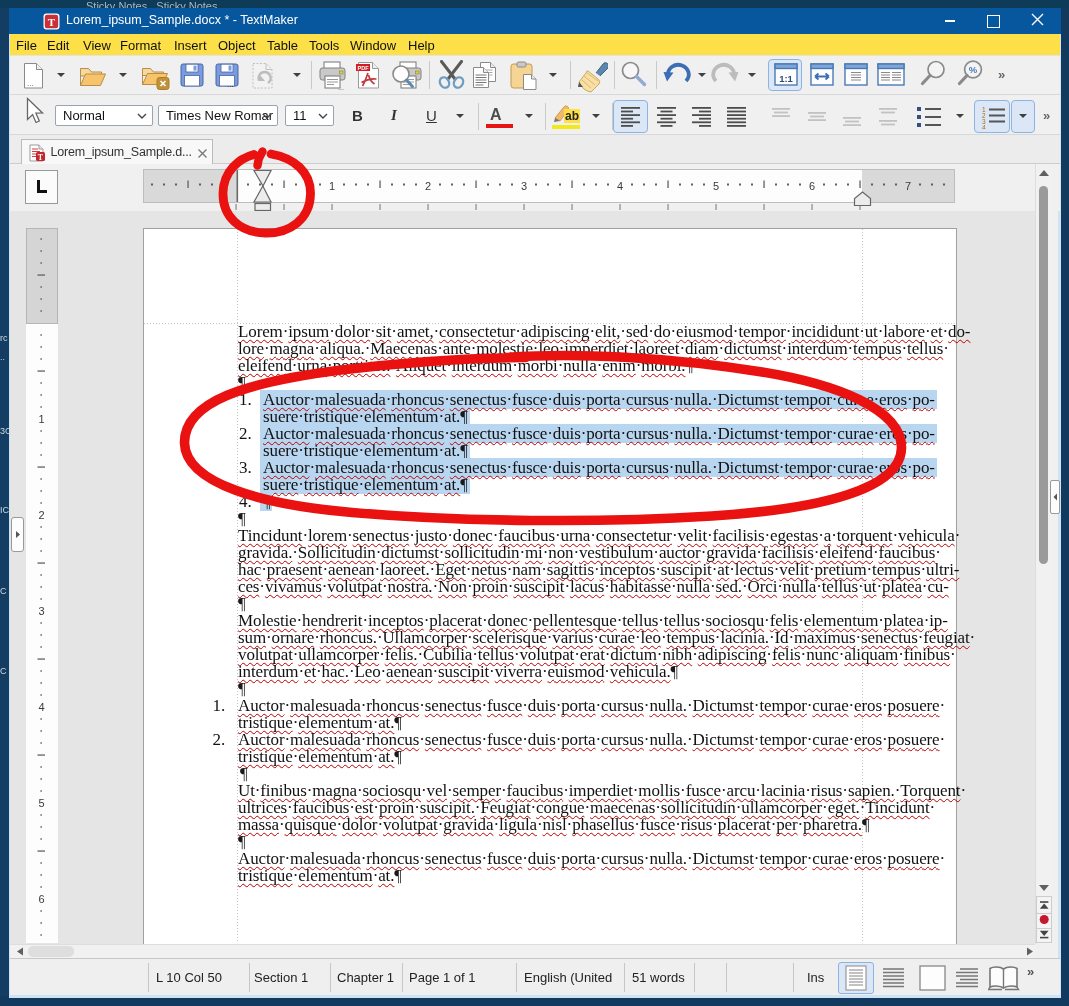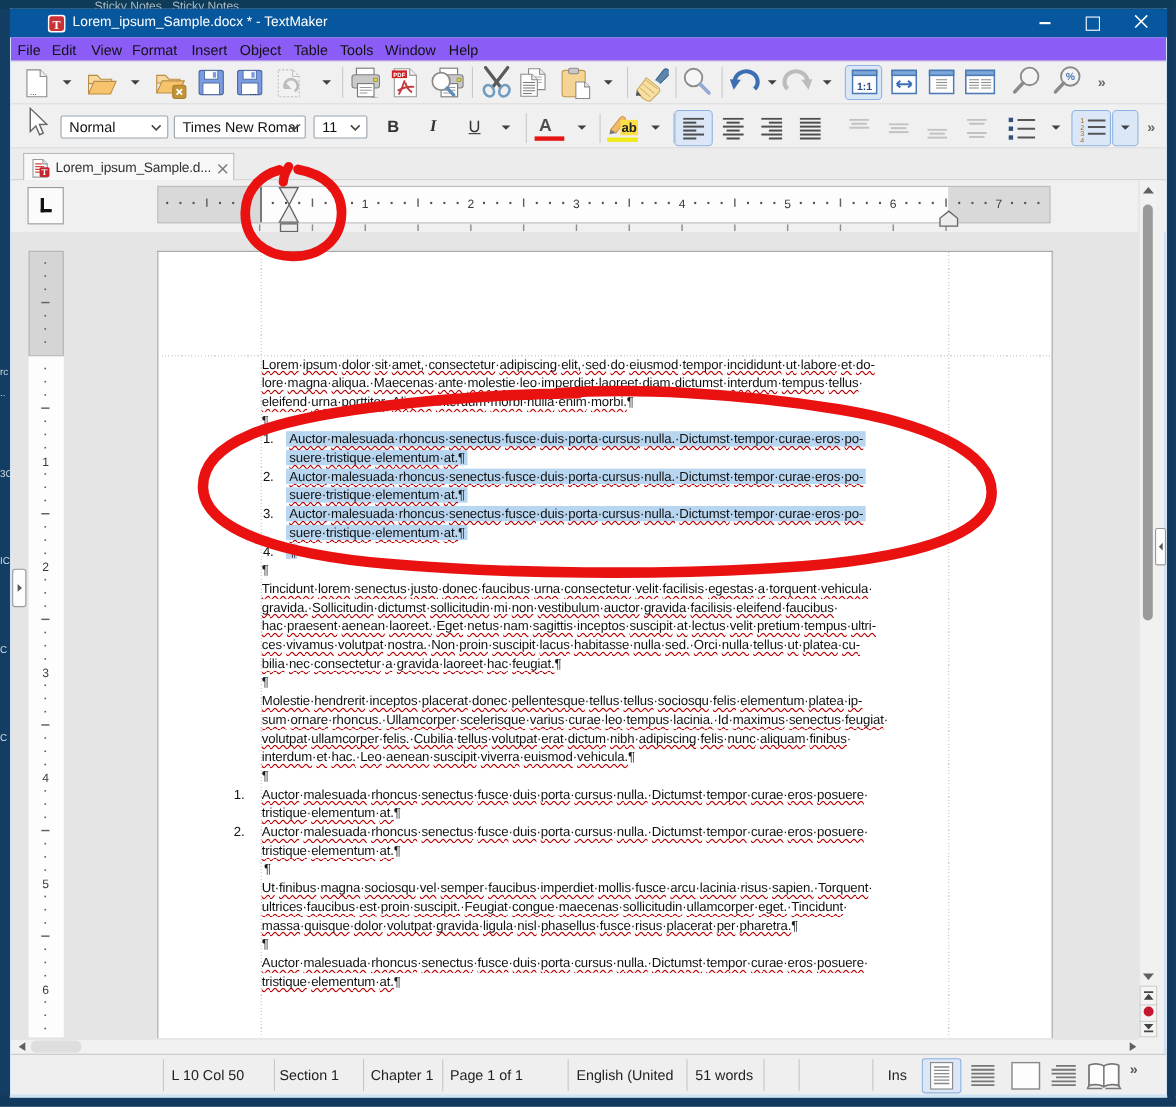--- a/index.html
+++ b/index.html
@@ -1,20 +1,20 @@
 <!DOCTYPE html>
 <html><head><meta charset="utf-8"><style>
 html,body{margin:0;padding:0;width:1069px;height:1006px;overflow:hidden}
 body{font-family:"Liberation Sans",sans-serif;background:#12395e;position:relative}
 .abs{position:absolute}
 .vsep{position:absolute;top:61px;width:1px;height:28px;background:#c9c9c9}
 .vsep2{position:absolute;top:103px;width:1px;height:27px;background:#c9c9c9}
 .hbtn{position:absolute;background:#dbe7f7;border:1px solid #8db4e0;border-radius:4px;box-sizing:border-box}
 .rn{font:11px "Liberation Sans";fill:#3a3a3a;text-anchor:middle}
-#doc .tl{height:17px;line-height:17px;white-space:nowrap;font-family:Liberation Sans, sans-serif;font-size:12px;color:#111;letter-spacing:-0.12px}
+#doc .tl{height:17px;line-height:17px;white-space:nowrap;font-family:Liberation Serif, serif;font-size:17px;color:#111;letter-spacing:-0.12px}
 #doc .tl i{font-style:normal;text-decoration:underline wavy #b80000 1.45px;text-underline-offset:2px;text-decoration-skip-ink:none}
 #doc .tl b{font-weight:normal}
 #doc .tl u{text-decoration:none;color:#1a1a1a}
 #doc .rel{position:relative}
 #doc .num{position:absolute;left:1px}
 #doc .num2{position:absolute;left:-25.5px}
 #doc .sel{background:#b9d6f1}
 .ov{position:absolute;left:0;top:0;pointer-events:none}
 </style></head><body>
 
@@ -31,21 +31,21 @@
       <text x="8.5" y="13" font-size="11" font-weight="bold" fill="#fff" text-anchor="middle" font-family="Liberation Serif">T</text>
     </svg>
 <div style="position:absolute;left:57px;top:5px;font:12.5px 'Liberation Sans';color:#fff">Lorem_ipsum_Sample.docx * - TextMaker</div>
 <div style="position:absolute;left:936px;top:12px;width:10px;height:1.5px;background:#fff"></div>
 <div style="position:absolute;left:978px;top:7px;width:11px;height:11px;border:1.3px solid #fff"></div>
 <svg style="position:absolute;left:1022px;top:5px" width="13" height="13">
       <path d="M1,1 L12,12 M12,1 L1,12" stroke="#fff" stroke-width="1.4"></path>
     </svg>
 </div>
 
-<div class="abs" style="left:10px;top:33.5px;width:1050px;height:22.5px;background:#8b5cf6;border-bottom:1px solid #e3e3e3;box-sizing:border-box;font:13px 'Liberation Sans';color:#111">
+<div class="abs" style="left:10px;top:33.5px;width:1050px;height:22.5px;background:#fde047;border-bottom:1px solid #e3e3e3;box-sizing:border-box;font:13px 'Liberation Sans';color:#111">
 <span class="mi" style="left:6px">File</span>
     <span class="mi" style="left:37px">Edit</span>
     <span class="mi" style="left:73px">View</span>
     <span class="mi" style="left:110px">Format</span>
     <span class="mi" style="left:164px">Insert</span>
     <span class="mi" style="left:208px">Object</span>
     <span class="mi" style="left:257px">Table</span>
     <span class="mi" style="left:299px">Tools</span>
     <span class="mi" style="left:340px">Window</span>
     <span class="mi" style="left:398px">Help</span>
@@ -494,21 +494,20 @@
 <div class="tl rel"><span class="num">2.</span><span class="sel" style="margin-left:21.5px;padding:0 2px 0 3.5px"><i>Auctor</i><b>·</b><i>malesuada</i><b>·</b><i>rhoncus</i><b>·</b><i>senectus</i><b>·</b><i>fusce</i><b>·</b><i>duis</i><b>·</b><i>porta</i><b>·</b><i>cursus</i><b>·</b><i>nulla.</i><b>·</b><i>Dictumst</i><b>·</b><i>tempor</i><b>·</b><i>curae</i><b>·</b><i>eros</i><b>·</b><i>po-</i></span></div>
 <div class="tl"><span class="sel" style="margin-left:21.5px;padding:0 2px 0 3.5px"><i>suere</i><b>·</b><i>tristique</i><b>·</b><i>elementum</i><b>·</b><i>at.</i><u>¶</u></span></div>
 <div class="tl rel"><span class="num">3.</span><span class="sel" style="margin-left:21.5px;padding:0 2px 0 3.5px"><i>Auctor</i><b>·</b><i>malesuada</i><b>·</b><i>rhoncus</i><b>·</b><i>senectus</i><b>·</b><i>fusce</i><b>·</b><i>duis</i><b>·</b><i>porta</i><b>·</b><i>cursus</i><b>·</b><i>nulla.</i><b>·</b><i>Dictumst</i><b>·</b><i>tempor</i><b>·</b><i>curae</i><b>·</b><i>eros</i><b>·</b><i>po-</i></span></div>
 <div class="tl"><span class="sel" style="margin-left:21.5px;padding:0 2px 0 3.5px"><i>suere</i><b>·</b><i>tristique</i><b>·</b><i>elementum</i><b>·</b><i>at.</i><u>¶</u></span></div>
 <div class="tl rel"><span class="num">4.</span><span class="sel" style="margin-left:21.5px;padding:0 1px 0 3.5px"><u>¶</u></span></div>
 <div class="tl"><u>¶</u></div>
 <div class="tl"><i>Tincidunt</i><b>·</b><i>lorem</i><b>·</b><i>senectus</i><b>·</b><i>justo</i><b>·</b><i>donec</i><b>·</b><i>faucibus</i><b>·</b><i>urna</i><b>·</b><i>consectetur</i><b>·</b><i>velit</i><b>·</b><i>facilisis</i><b>·</b><i>egestas</i><b>·</b><i>a</i><b>·</b><i>torquent</i><b>·</b><i>vehicula</i><b>·</b></div>
 <div class="tl"><i>gravida.</i><b>·</b><i>Sollicitudin</i><b>·</b><i>dictumst</i><b>·</b><i>sollicitudin</i><b>·</b><i>mi</i><b>·</b><i>non</i><b>·</b><i>vestibulum</i><b>·</b><i>auctor</i><b>·</b><i>gravida</i><b>·</b><i>facilisis</i><b>·</b><i>eleifend</i><b>·</b><i>faucibus</i><b>·</b></div>
 <div class="tl"><i>hac</i><b>·</b><i>praesent</i><b>·</b><i>aenean</i><b>·</b><i>laoreet.</i><b>·</b><i>Eget</i><b>·</b><i>netus</i><b>·</b><i>nam</i><b>·</b><i>sagittis</i><b>·</b><i>inceptos</i><b>·</b><i>suscipit</i><b>·</b><i>at</i><b>·</b><i>lectus</i><b>·</b><i>velit</i><b>·</b><i>pretium</i><b>·</b><i>tempus</i><b>·</b><i>ultri-</i></div>
 <div class="tl"><i>ces</i><b>·</b><i>vivamus</i><b>·</b><i>volutpat</i><b>·</b><i>nostra.</i><b>·</b><i>Non</i><b>·</b><i>proin</i><b>·</b><i>suscipit</i><b>·</b><i>lacus</i><b>·</b><i>habitasse</i><b>·</b><i>nulla</i><b>·</b><i>sed.</i><b>·</b><i>Orci</i><b>·</b><i>nulla</i><b>·</b><i>tellus</i><b>·</b><i>ut</i><b>·</b><i>platea</i><b>·</b><i>cu-</i></div>
-<div class="tl"><i>bilia</i><b>·</b><i>nec</i><b>·</b><i>consectetur</i><b>·</b><i>a</i><b>·</b><i>gravida</i><b>·</b><i>laoreet</i><b>·</b><i>hac</i><b>·</b><i>feugiat.</i><u>¶</u></div>
 <div class="tl"><u>¶</u></div>
 <div class="tl"><i>Molestie</i><b>·</b><i>hendrerit</i><b>·</b><i>inceptos</i><b>·</b><i>placerat</i><b>·</b><i>donec</i><b>·</b><i>pellentesque</i><b>·</b><i>tellus</i><b>·</b><i>tellus</i><b>·</b><i>sociosqu</i><b>·</b><i>felis</i><b>·</b><i>elementum</i><b>·</b><i>platea</i><b>·</b><i>ip-</i></div>
 <div class="tl"><i>sum</i><b>·</b><i>ornare</i><b>·</b><i>rhoncus.</i><b>·</b><i>Ullamcorper</i><b>·</b><i>scelerisque</i><b>·</b><i>varius</i><b>·</b><i>curae</i><b>·</b><i>leo</i><b>·</b><i>tempus</i><b>·</b><i>lacinia.</i><b>·</b><i>Id</i><b>·</b><i>maximus</i><b>·</b><i>senectus</i><b>·</b><i>feugiat</i><b>·</b></div>
 <div class="tl"><i>volutpat</i><b>·</b><i>ullamcorper</i><b>·</b><i>felis.</i><b>·</b><i>Cubilia</i><b>·</b><i>tellus</i><b>·</b><i>volutpat</i><b>·</b><i>erat</i><b>·</b><i>dictum</i><b>·</b><i>nibh</i><b>·</b><i>adipiscing</i><b>·</b><i>felis</i><b>·</b><i>nunc</i><b>·</b><i>aliquam</i><b>·</b><i>finibus</i><b>·</b></div>
 <div class="tl"><i>interdum</i><b>·</b><i>et</i><b>·</b><i>hac.</i><b>·</b><i>Leo</i><b>·</b><i>aenean</i><b>·</b><i>suscipit</i><b>·</b><i>viverra</i><b>·</b><i>euismod</i><b>·</b><i>vehicula.</i><u>¶</u></div>
 <div class="tl"><u>¶</u></div>
 <div class="tl rel"><span class="num2">1.</span><i>Auctor</i><b>·</b><i>malesuada</i><b>·</b><i>rhoncus</i><b>·</b><i>senectus</i><b>·</b><i>fusce</i><b>·</b><i>duis</i><b>·</b><i>porta</i><b>·</b><i>cursus</i><b>·</b><i>nulla.</i><b>·</b><i>Dictumst</i><b>·</b><i>tempor</i><b>·</b><i>curae</i><b>·</b><i>eros</i><b>·</b><i>posuere</i><b>·</b></div>
 <div class="tl"><i>tristique</i><b>·</b><i>elementum</i><b>·</b><i>at.</i><u>¶</u></div>
 <div class="tl rel"><span class="num2">2.</span><i>Auctor</i><b>·</b><i>malesuada</i><b>·</b><i>rhoncus</i><b>·</b><i>senectus</i><b>·</b><i>fusce</i><b>·</b><i>duis</i><b>·</b><i>porta</i><b>·</b><i>cursus</i><b>·</b><i>nulla.</i><b>·</b><i>Dictumst</i><b>·</b><i>tempor</i><b>·</b><i>curae</i><b>·</b><i>eros</i><b>·</b><i>posuere</i><b>·</b></div>
 <div class="tl"><i>tristique</i><b>·</b><i>elementum</i><b>·</b><i>at.</i><u>¶</u></div>

